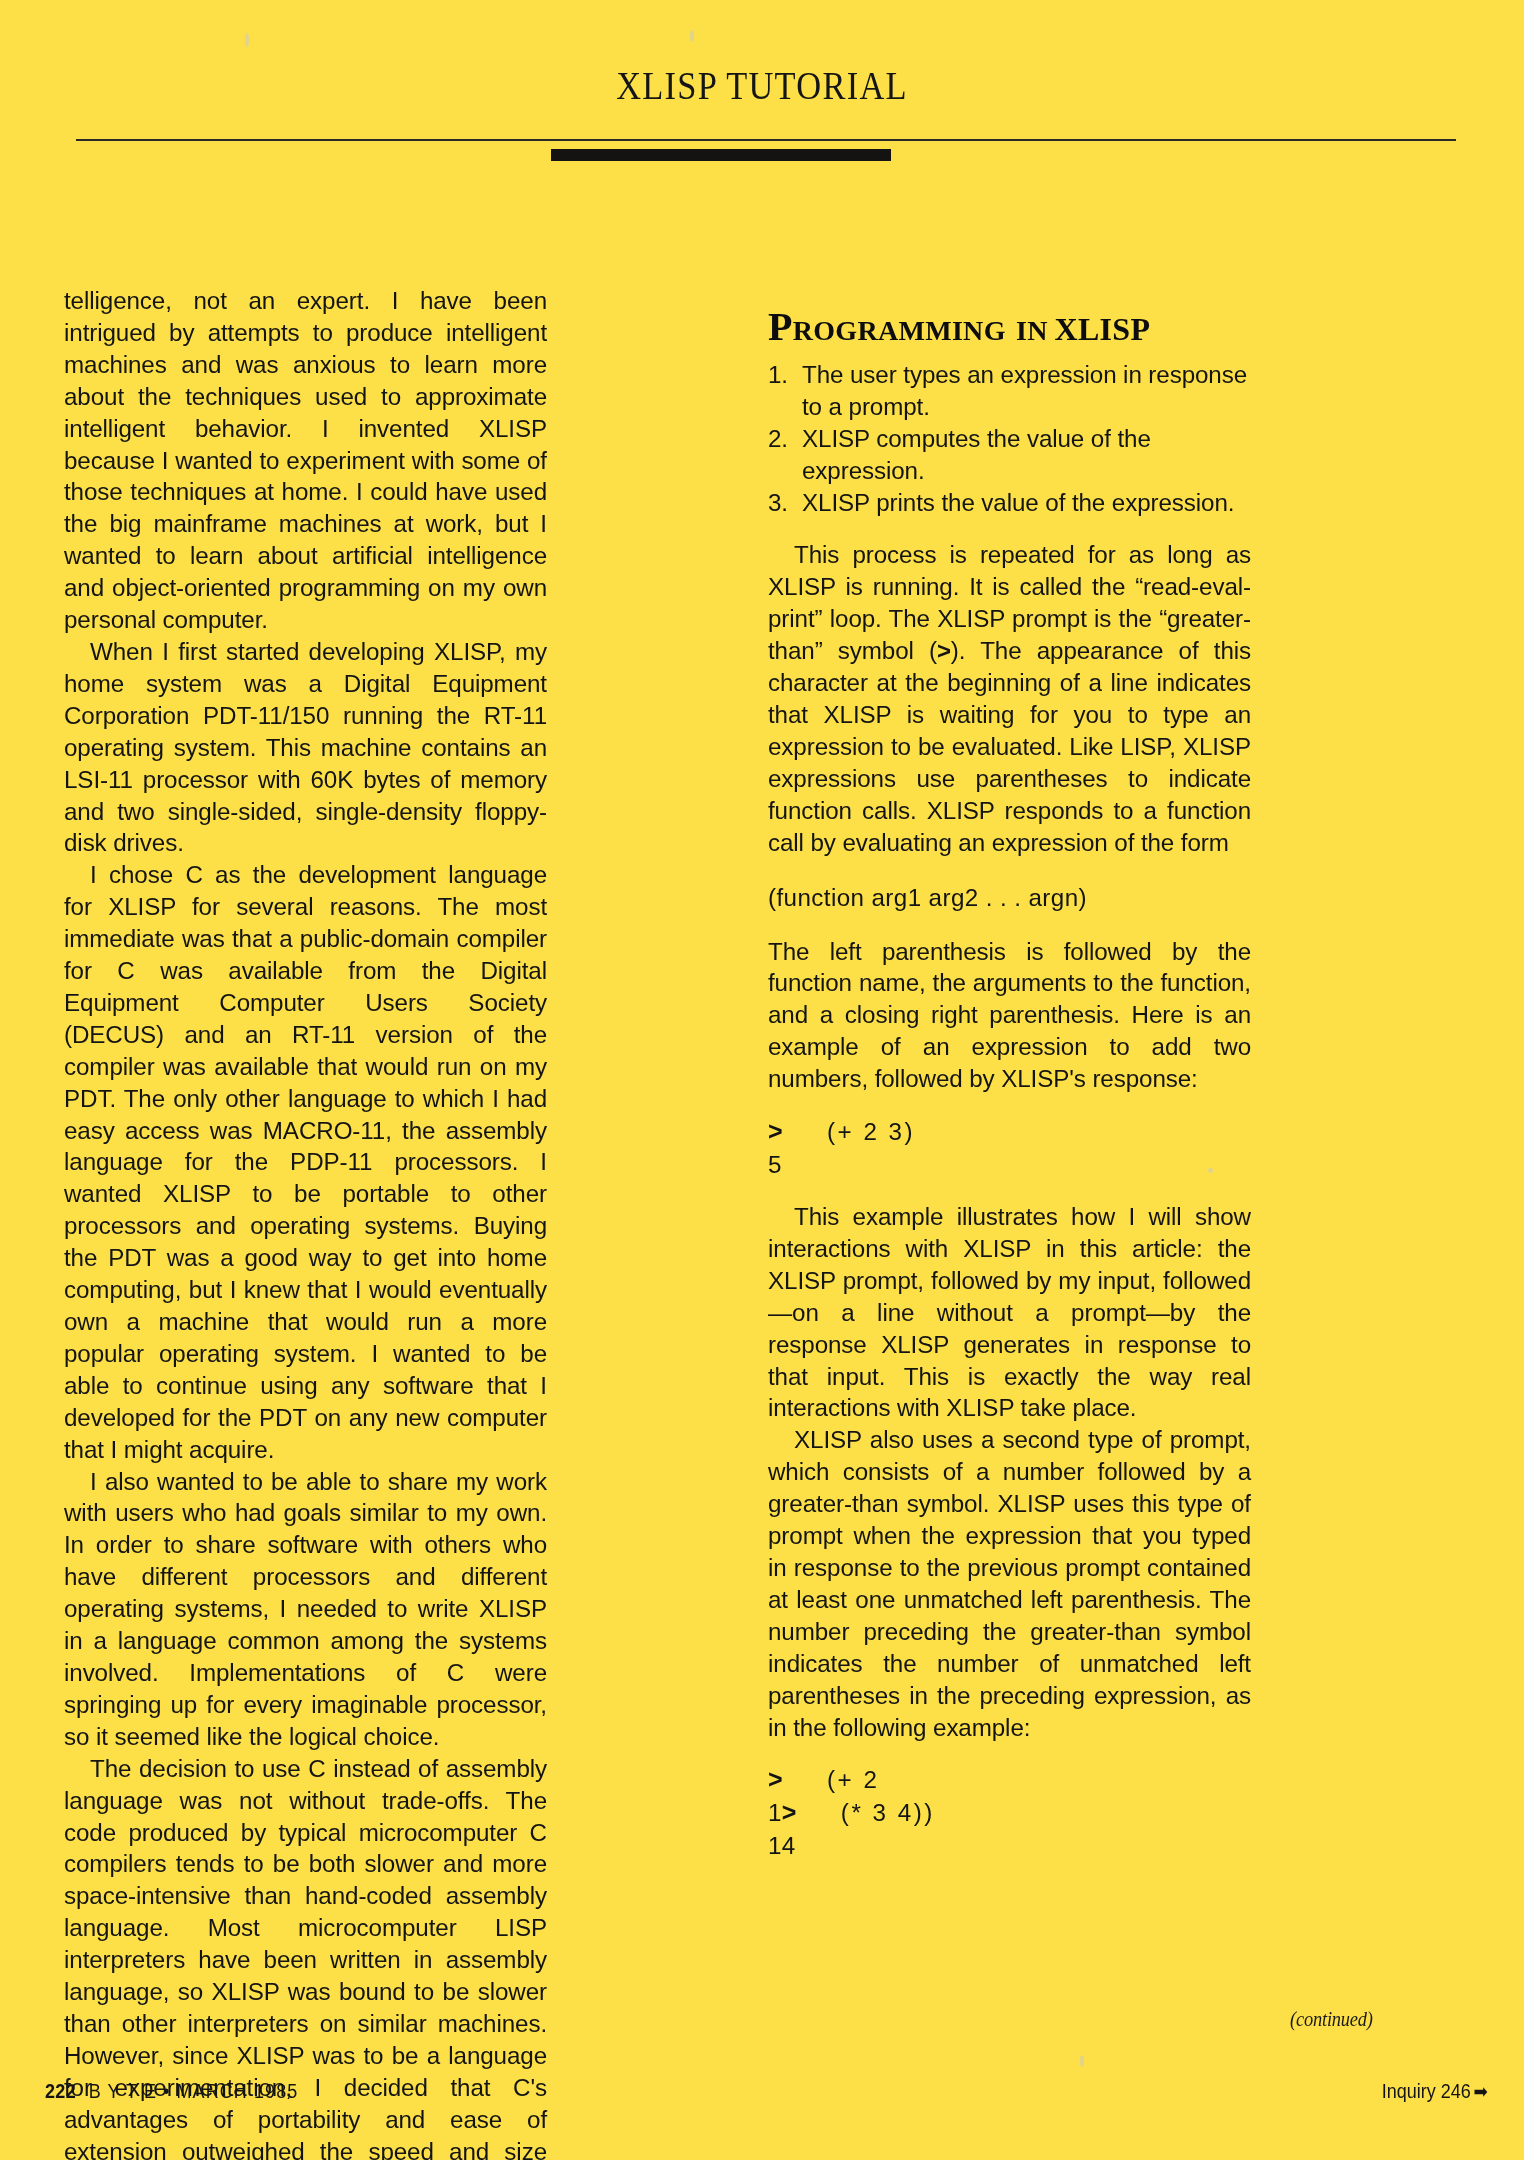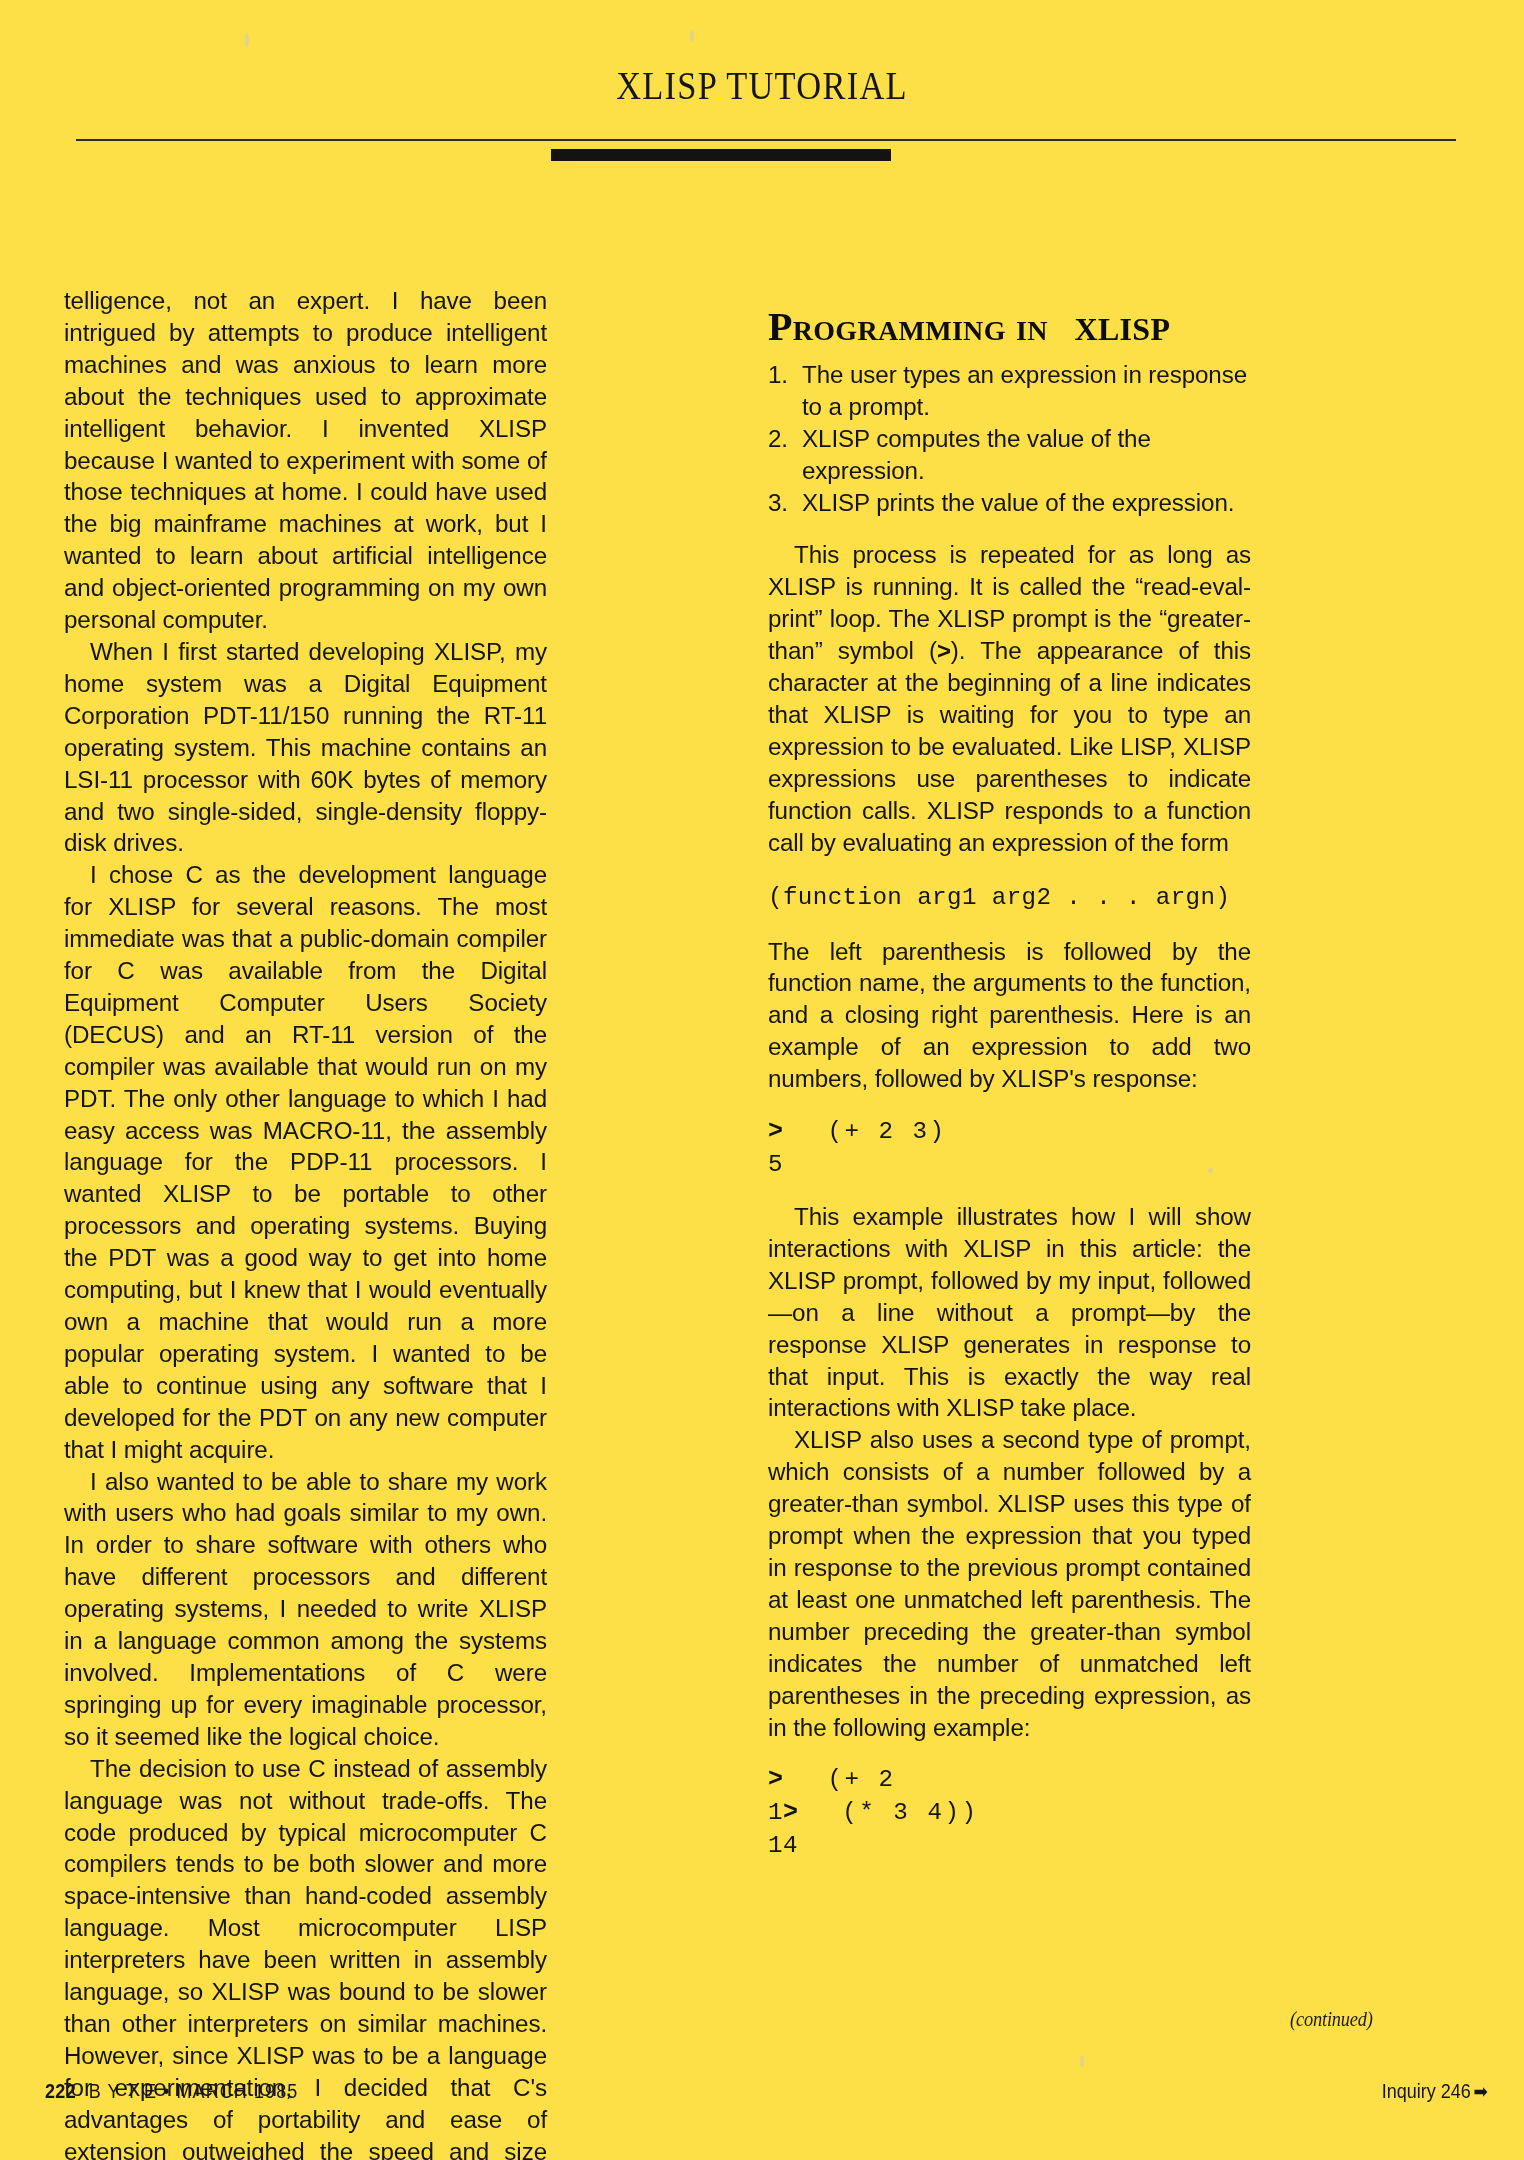--- a/index.html
+++ b/index.html
@@ -81,21 +81,20 @@
     letter-spacing: 0.3px;
     margin: 26px 0 2px 0 !important;
     text-align: left;
     color: #0d0d0d;
   }
   .section-head .sc {
     font-size: 40px;
   }
   .section-head .big {
     font-size: 32px;
-    margin-left: 20px;
   }
 
   
   .numlist {
     margin: 11px 0 0 0;
     padding: 0;
     list-style: none;
   }
   .numlist li {
     text-align: left;
@@ -105,21 +104,21 @@
     line-height: 31.9px;
   }
   .numlist li .num {
     display: inline-block;
     width: 34px;
     text-indent: 0;
   }
 
   
   .code {
-    font-family: Liberation Mono, monospace;
+    font-family: Liberation Sans, sans-serif;
     text-align: left;
     letter-spacing: 0.4px;
     margin: 22px 0 22px 0 !important;
     line-height: 33px;
   }
   .code.tight { margin: 20px 0 20px 0 !important; }
   .code .gt {
     font-weight: bold;
     font-size: 25px;
   }

